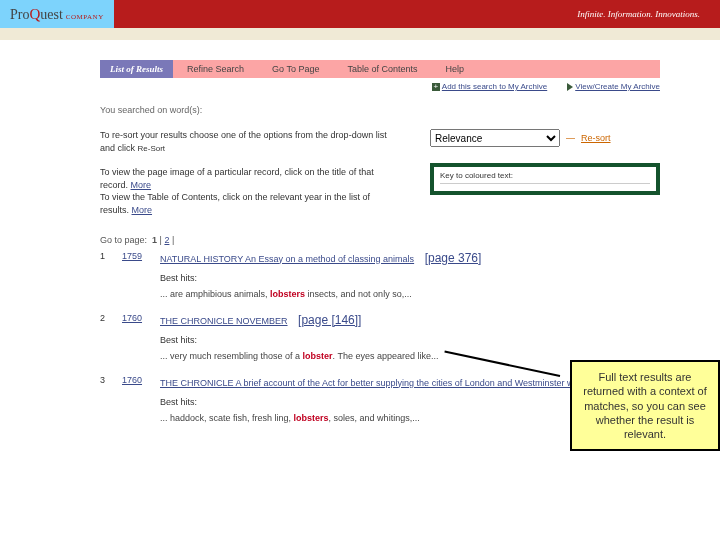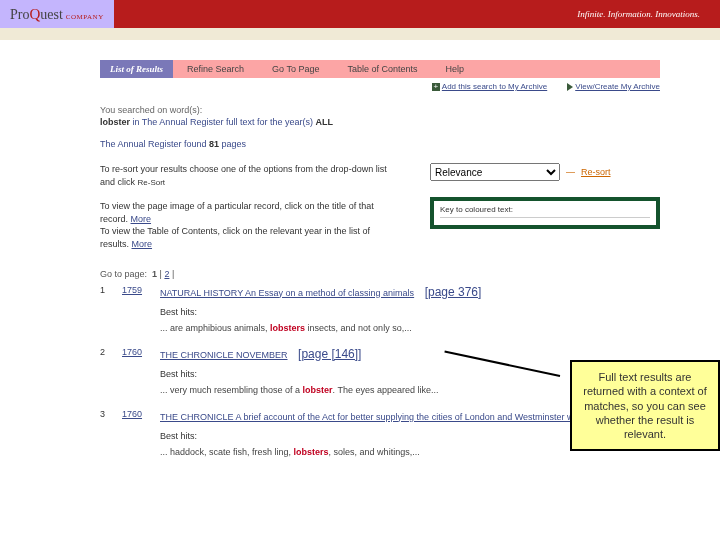--- a/index.html
+++ b/index.html
@@ -1,18 +1,18 @@
 <!DOCTYPE html>
 <html><head>
 <meta charset="utf-8">
 <style>
   * { box-sizing: border-box; margin: 0; padding: 0; }
   body { font-family: Arial, Helvetica, sans-serif; font-size: 10px; color: #333; background: #fff; width: 720px; }
   .topbar { background: #b71c1c; height: 28px; display: flex; align-items: center; }
-  .logo-wrap { background: #c4b5fd; height: 28px; padding: 2px 10px; display: flex; align-items: center; }
+  .logo-wrap { background: #7dd3fc; height: 28px; padding: 2px 10px; display: flex; align-items: center; }
   .logo { font-size: 14px; font-family: Georgia, serif; color: #333; display: flex; align-items: baseline; }
   .logo .p1 { color: #444; }
   .logo .o { color: #b71c1c; font-size: 15px; }
   .logo .sub { font-size: 7px; color: #b71c1c; margin-left: 3px; letter-spacing: 0.5px; }
   .tagline { margin-left: auto; color: #fff; font-size: 9px; font-style: italic; padding-right: 20px; font-family: Georgia, serif; }
   .beige { background: #f0ead6; height: 12px; }
   .content { padding: 20px 60px 20px 100px; position: relative; }
   .tabbar { display: flex; background: #fca5a5; height: 18px; align-items: center; font-size: 9px; }
   .tabbar .tab { padding: 0 14px; color: #444; cursor: pointer; }
   .tabbar .tab.active { background: #7a78b8; color: #fff; font-weight: bold; font-style: italic; font-family: Georgia, serif; padding: 0 10px; height: 100%; display: flex; align-items: center; }
@@ -76,27 +76,21 @@
     <div class="tab">Table of Contents</div>
     <div class="tab">Help</div>
   </div>
 
   <div class="subnav">
     <span><span class="plus">+</span><a>Add this search to My Archive</a></span>
     <span><span class="arrow"></span><a>View/Create My Archive</a></span>
   </div>
 
   <div class="searched">You searched on word(s):</div>
-  <div class="searched-detail">
-    <b>lobster</b><span> in The Annual Register full text for the year(s) </span><b>ALL</b>
-  </div>
 
-  <div class="found">
-    <span>The Annual Register found </span><b style="color:#333">81</b><span> pages</span>
-  </div>
 
   <div class="twocol">
     <div class="left">
       <div><span>To re-sort your results choose one of the options from the drop-down list and click </span><span style="font-size:8px">Re-Sort</span></div>
       <div style="margin-top:12px">
         <span>To view the page image of a particular record, click on the title of that record. </span><a>More</a>
         <br>
         <span>To view the Table of Contents, click on the relevant year in the list of results. </span><a>More</a>
       </div>
     </div>

